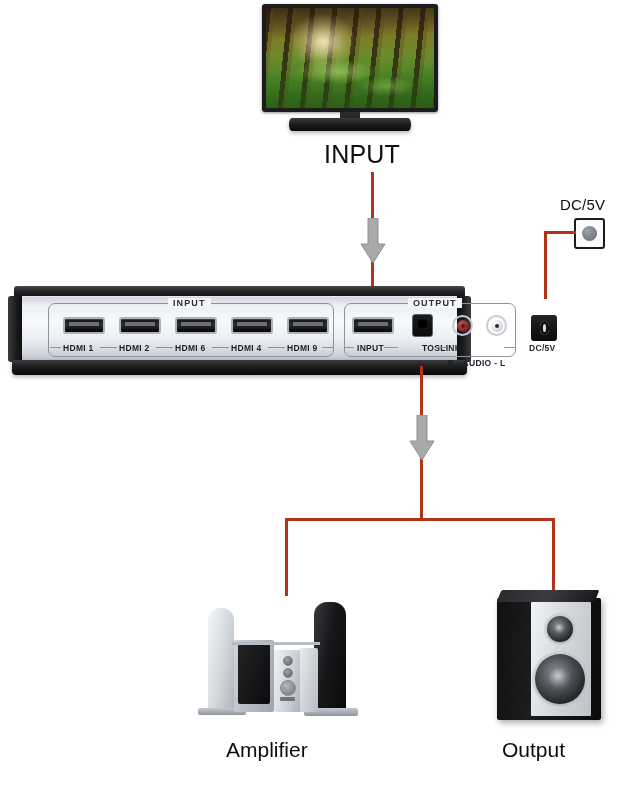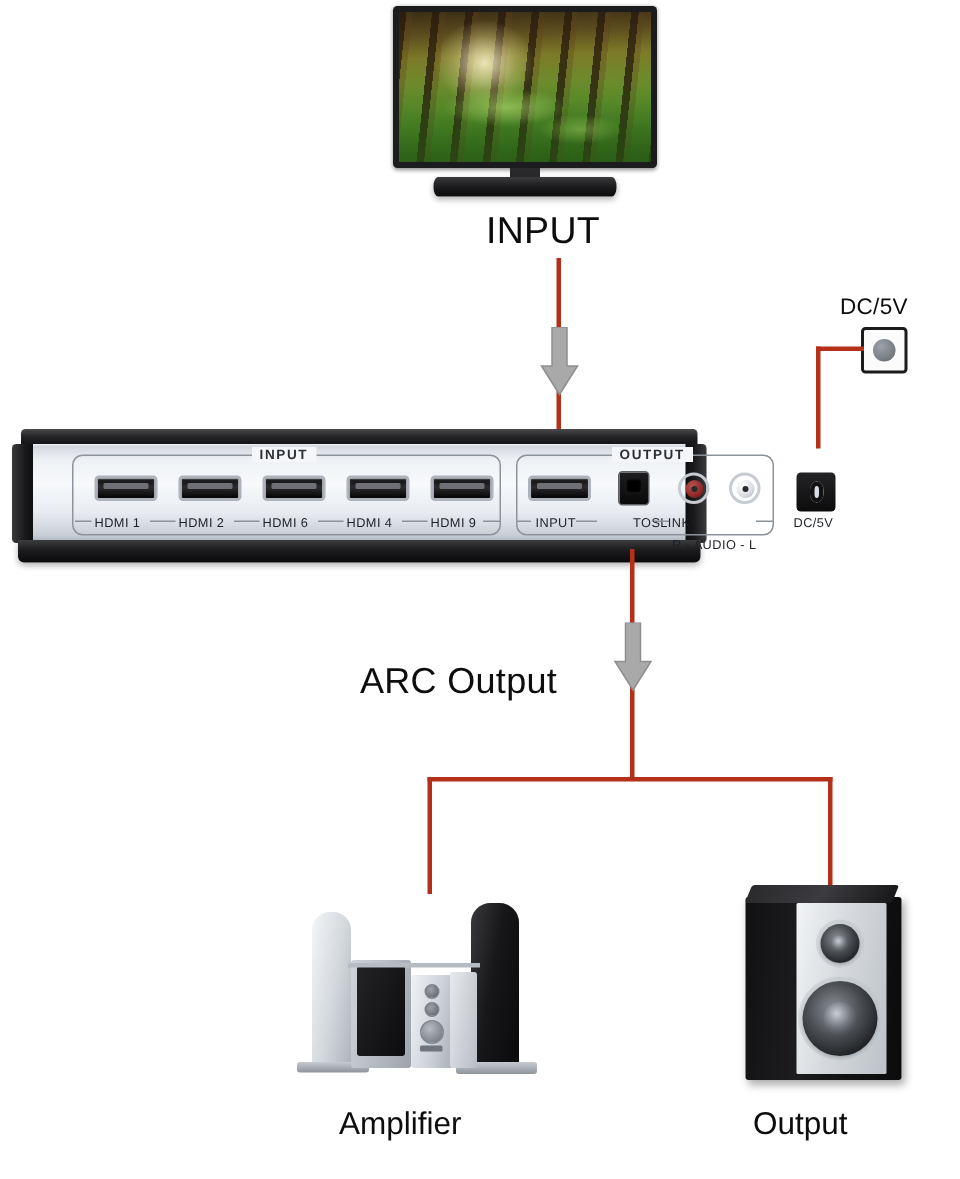--- a/index.html
+++ b/index.html
@@ -160,21 +160,21 @@
   }
   .hdmi-port::after {
     content: "";
     position: absolute; left: 4px; right: 4px; top: 3px; height: 4px;
     background: #6e7076;
     border-radius: 1px;
   }
   .port-label {
     position: absolute;
     font-size: 8.5px;
-    font-weight: 400;
+    font-weight: 700;
     color: #1d2025;
     letter-spacing: .3px;
     white-space: nowrap;
     font-family: "Liberation Sans", sans-serif;
   }
   
   .tick {
     position: absolute;
     height: 1px;
     background: #8d939c;
@@ -385,21 +385,20 @@
     <div class="tick" style="left:496px; top:61px; width:12px;"></div>
 
     <div class="dc-jack" style="left:523px; top:29px;"></div>
     <div class="port-label" style="left:521px; top:57px;">DC/5V</div>
   </div>
 
   <div class="wire wire-v" style="left:420px; top:366px; height:152px;"></div>
   <svg class="flow-arrow" style="left:409px; top:415px;" viewBox="0 0 26 46">
     <polygon points="8,0 18,0 18,26 25,26 13,45 1,26 8,26" fill="#a9a9a9" stroke="#8e8e8e" stroke-width="1"></polygon>
   </svg>
-  <div class="label" style="left:240px; top:441px; font-size:24px;">ARC Output</div>
 
   <div class="wire wire-h" style="left:285px; top:518px; width:270px;"></div>
   <div class="wire wire-v" style="left:285px; top:518px; height:78px;"></div>
   <div class="wire wire-v" style="left:552px; top:518px; height:78px;"></div>
 
   <div id="amp-wrap">
 
     <div class="amp-tower" style="left:12px; top:16px; width:26px; height:104px;
          background:linear-gradient(100deg,#f4f6f8 0%,#d2d7dc 55%,#aeb4ba 100%);
          border-radius:12px 12px 2px 2px;"></div>

